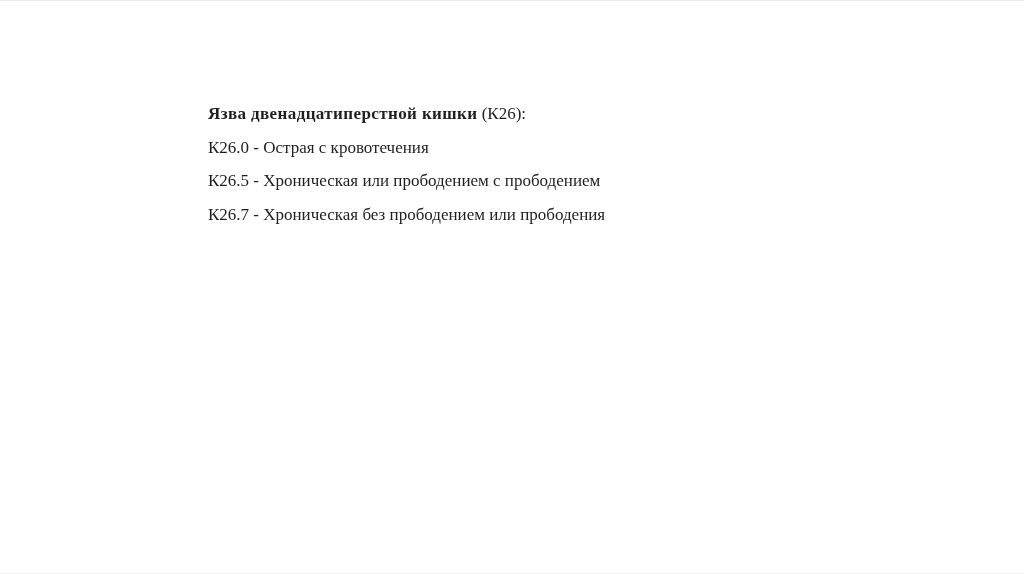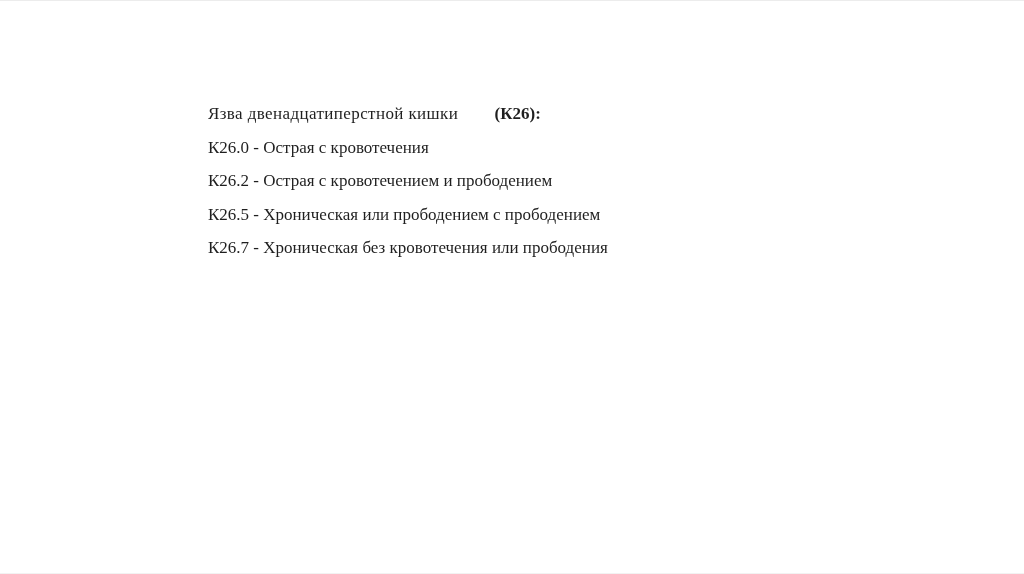--- a/index.html
+++ b/index.html
@@ -35,33 +35,31 @@
   }
   .line {
     margin: 0;
     padding: 0;
     height: 33.6px;
     line-height: 33.6px;
     white-space: nowrap;
     color: #1f1f1f;
   }
   .title .bold {
-    font-weight: normal;
+    font-weight: bold;
     letter-spacing: 0.4px;
   }
   .title .suffix {
-    font-weight: bold;
-    margin-left: 32px;
+    font-weight: normal;
   }
 </style>
 </head>
 <body>
 
 <div class="page">
   <div class="content">
     <p class="line title"><span class="bold">Язва двенадцатиперстной кишки</span><span class="suffix"> (К26):</span></p>
 
     <p class="line">К26.0 - Острая с кровотечения</p>
-    <p class="line">К26.2 - Острая с кровотечением и прободением</p>
     <p class="line">К26.5 - Хроническая или прободением с прободением</p>
-    <p class="line">К26.7 - Хроническая без кровотечения или прободения</p>
+    <p class="line">К26.7 - Хроническая без прободением или прободения</p>
   </div>
 </div>
 
 </body></html>

